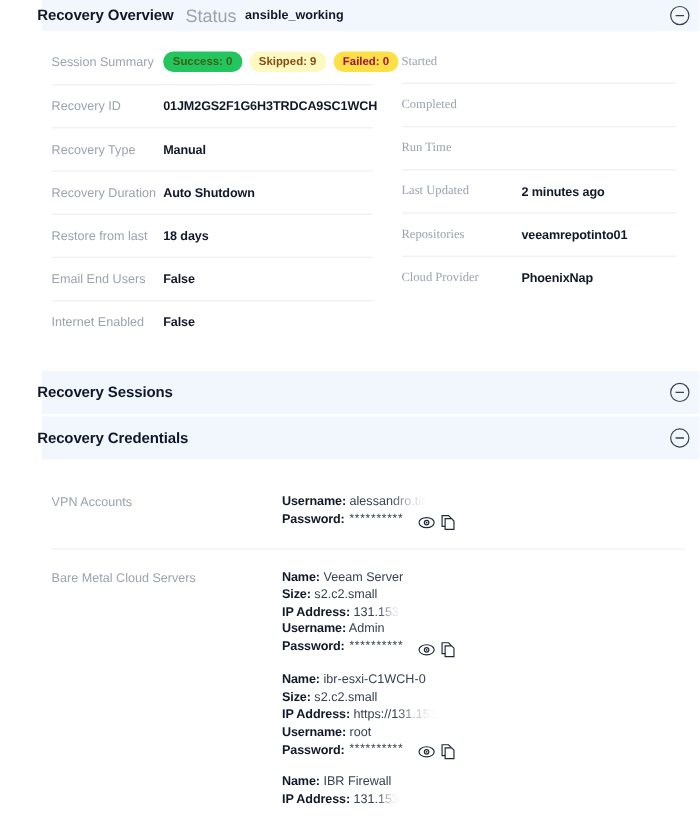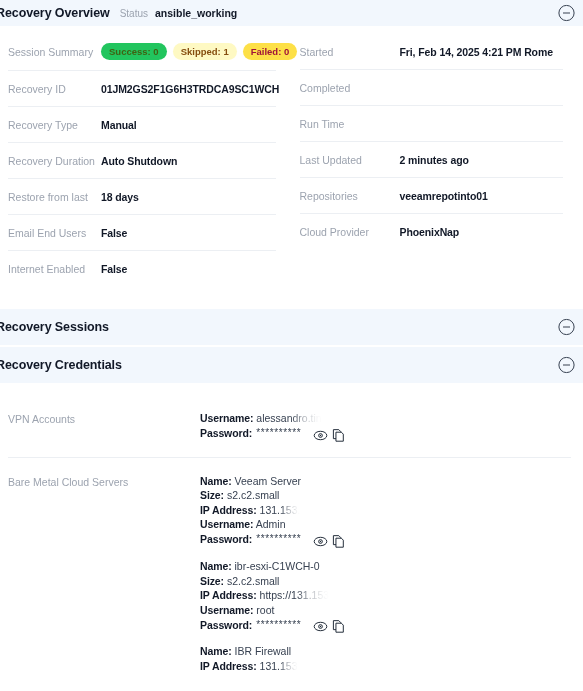--- a/index.html
+++ b/index.html
@@ -3,42 +3,42 @@
 <meta charset="utf-8">
 <style>
   * { box-sizing: border-box; margin: 0; padding: 0; }
   html, body {
     width: 583px; height: 691px;
     overflow: hidden;
     background: #ffffff;
     font-family: "Liberation Sans", sans-serif;
     color: #1f2937;
   }
-  .page { width: 583px; height: 691px; position: relative; overflow: hidden; }
+  .page { width: 583px; height: 691px; position: relative; overflow: hidden; padding-left: 35px; }
 
   
   .sec-bar {
     background: #f2f7fd;
     height: 26px;
     display: flex;
     align-items: center;
     padding-left: 0px;
     position: relative;
   }
   .sec-bar.tall { height: 36px; }
   .sec-title {
     font-size: 12.5px;
     font-weight: bold;
     letter-spacing: -0.1px;
     color: #111827;
     margin-left: -4px;
     white-space: nowrap;
   }
   .sec-status-label {
-    font-size: 10px;
+    font-size: 15px;
     color: #9ca3af;
     margin-left: 10px;
   }
   .sec-status-value {
     font-size: 10.5px;
     font-weight: bold;
     color: #111827;
     margin-left: 7px;
     text-align: right;
   }
@@ -73,21 +73,21 @@
   .col.left .row { margin-left: 8px; margin-right: 16px; }
   .col.right .row { margin-left: 8px; margin-right: 20px; }
   .row:last-child { border-bottom: none; }
   .row-label {
     width: 93px;
     flex: 0 0 93px;
     font-size: 10.5px;
     color: #9ca3af;
     line-height: 14px;
   }
-  .col.right .row-label { width: 100px; flex: 0 0 100px; }
+  .col.right .row-label { width: 100px; flex: 0 0 100px; font-family: Liberation Serif, serif; }
   .row-value {
     font-size: 10.5px;
     font-weight: bold;
     color: #111827;
     line-height: 14px;
     letter-spacing: -0.1px;
   }
 
   
   .badges { display: flex; gap: 6px; margin-top: -2px; }
@@ -171,21 +171,21 @@
   </div>
 
   <div class="overview-body">
 
     <div class="col left">
 
       <div class="row">
         <div class="row-label">Session Summary</div>
         <div class="badges">
           <span class="badge success">Success: 0</span>
-          <span class="badge skipped">Skipped: 1</span>
+          <span class="badge skipped">Skipped: 9</span>
           <span class="badge failed">Failed: 0</span>
         </div>
       </div>
       <div class="row">
         <div class="row-label">Recovery ID</div>
         <div class="row-value">01JM2GS2F1G6H3TRDCA9SC1WCH</div>
       </div>
       <div class="row">
         <div class="row-label">Recovery Type</div>
         <div class="row-value">Manual</div>
@@ -204,21 +204,20 @@
       </div>
       <div class="row">
         <div class="row-label">Internet Enabled</div>
         <div class="row-value">False</div>
       </div>
     </div>
 
     <div class="col right">
       <div class="row">
         <div class="row-label">Started</div>
-        <div class="row-value">Fri, Feb 14, 2025 4:21 PM Rome</div>
       </div>
       <div class="row">
         <div class="row-label">Completed</div>
         <div class="row-value"></div>
       </div>
       <div class="row">
         <div class="row-label">Run Time</div>
         <div class="row-value"></div>
       </div>
       <div class="row">

